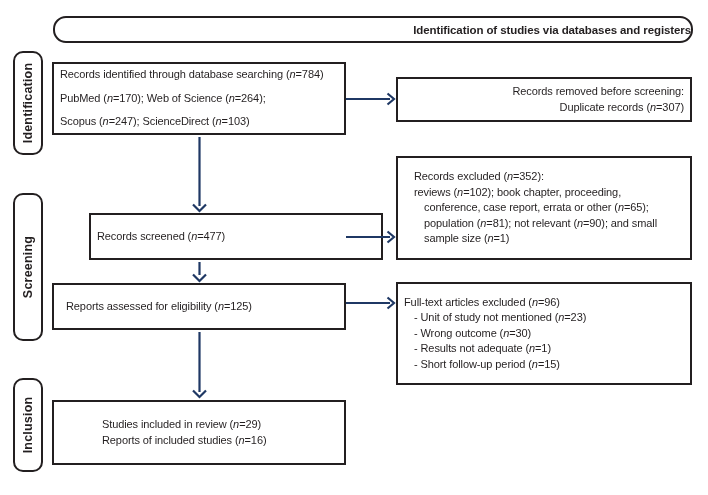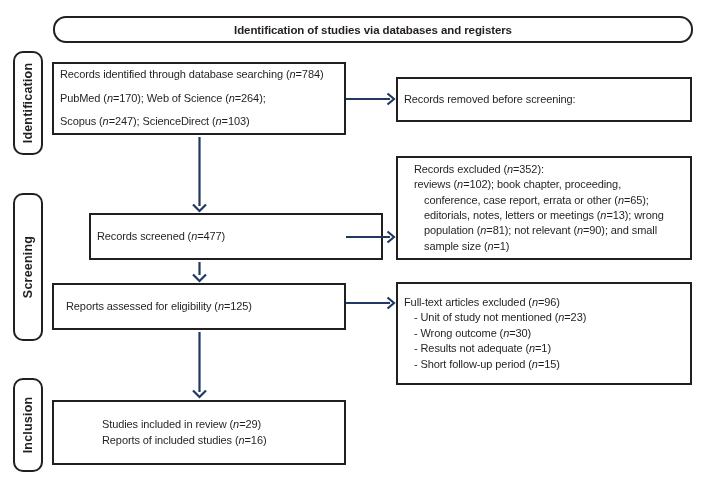--- a/index.html
+++ b/index.html
@@ -30,21 +30,21 @@
   .line.indent1 { padding-left: 10px; }
   .titlebox {
     position: absolute;
     left: 53px; top: 16px;
     width: 640px; height: 27px;
     border: 2px solid #0ea5e9;
     border-radius: 13px;
     background: #ffffff;
     display: flex;
     align-items: center;
-    justify-content: center;
+    justify-content: flex-end;
     font-weight: bold;
     font-size: 11.5px;
     letter-spacing: -0.1px;
   }
   .stage {
     position: absolute;
     left: 13px;
     width: 30px;
     border: 2px solid #231f20;
     border-radius: 10px;
@@ -100,33 +100,33 @@
   <div class="stage stage-inclusion" style="border-color: rgb(35, 31, 32);">
     <span>Inclusion</span>
   </div>
 
   <div class="flowbox box-records-identified" style="border-color: rgb(35, 31, 32); gap: 8px;">
       <div class="line">Records identified through database searching (<i>n</i>=784)</div>
       <div class="line">PubMed (<i>n</i>=170); Web of Science (<i>n</i>=264);</div>
       <div class="line">Scopus (<i>n</i>=247); ScienceDirect (<i>n</i>=103)</div>
     </div>
 
-  <div class="flowbox thin box-records-removed" style="border-color: rgb(35, 31, 32);">
+  <div class="flowbox thin box-records-removed" style="border-color: rgb(35, 31, 32); text-align: right;">
       <div class="line">Records removed before screening:</div>
+      <div class="line">Duplicate records (<i>n</i>=307)</div>
     </div>
 
   <div class="flowbox box-records-screened" style="border-color: rgb(35, 31, 32);">
       <div class="line">Records screened (<i>n</i>=477)</div>
     </div>
 
   <div class="flowbox thin box-records-excluded" style="border-color: rgb(35, 31, 32); padding-left: 16px;">
       <div class="line">Records excluded (<i>n</i>=352):</div>
       <div class="line">reviews (<i>n</i>=102); book chapter, proceeding,</div>
       <div class="line indent1">conference, case report, errata or other (<i>n</i>=65);</div>
-      <div class="line indent1">editorials, notes, letters or meetings (<i>n</i>=13); wrong</div>
       <div class="line indent1">population (<i>n</i>=81); not relevant (<i>n</i>=90); and small</div>
       <div class="line indent1">sample size (<i>n</i>=1)</div>
     </div>
 
   <div class="flowbox box-reports-assessed" style="border-color: rgb(35, 31, 32);">
       <div class="line">Reports assessed for eligibility (<i>n</i>=125)</div>
     </div>
 
   <div class="flowbox thin box-fulltext-excluded" style="border-color: rgb(35, 31, 32);">
       <div class="line">Full-text articles excluded (<i>n</i>=96)</div>

